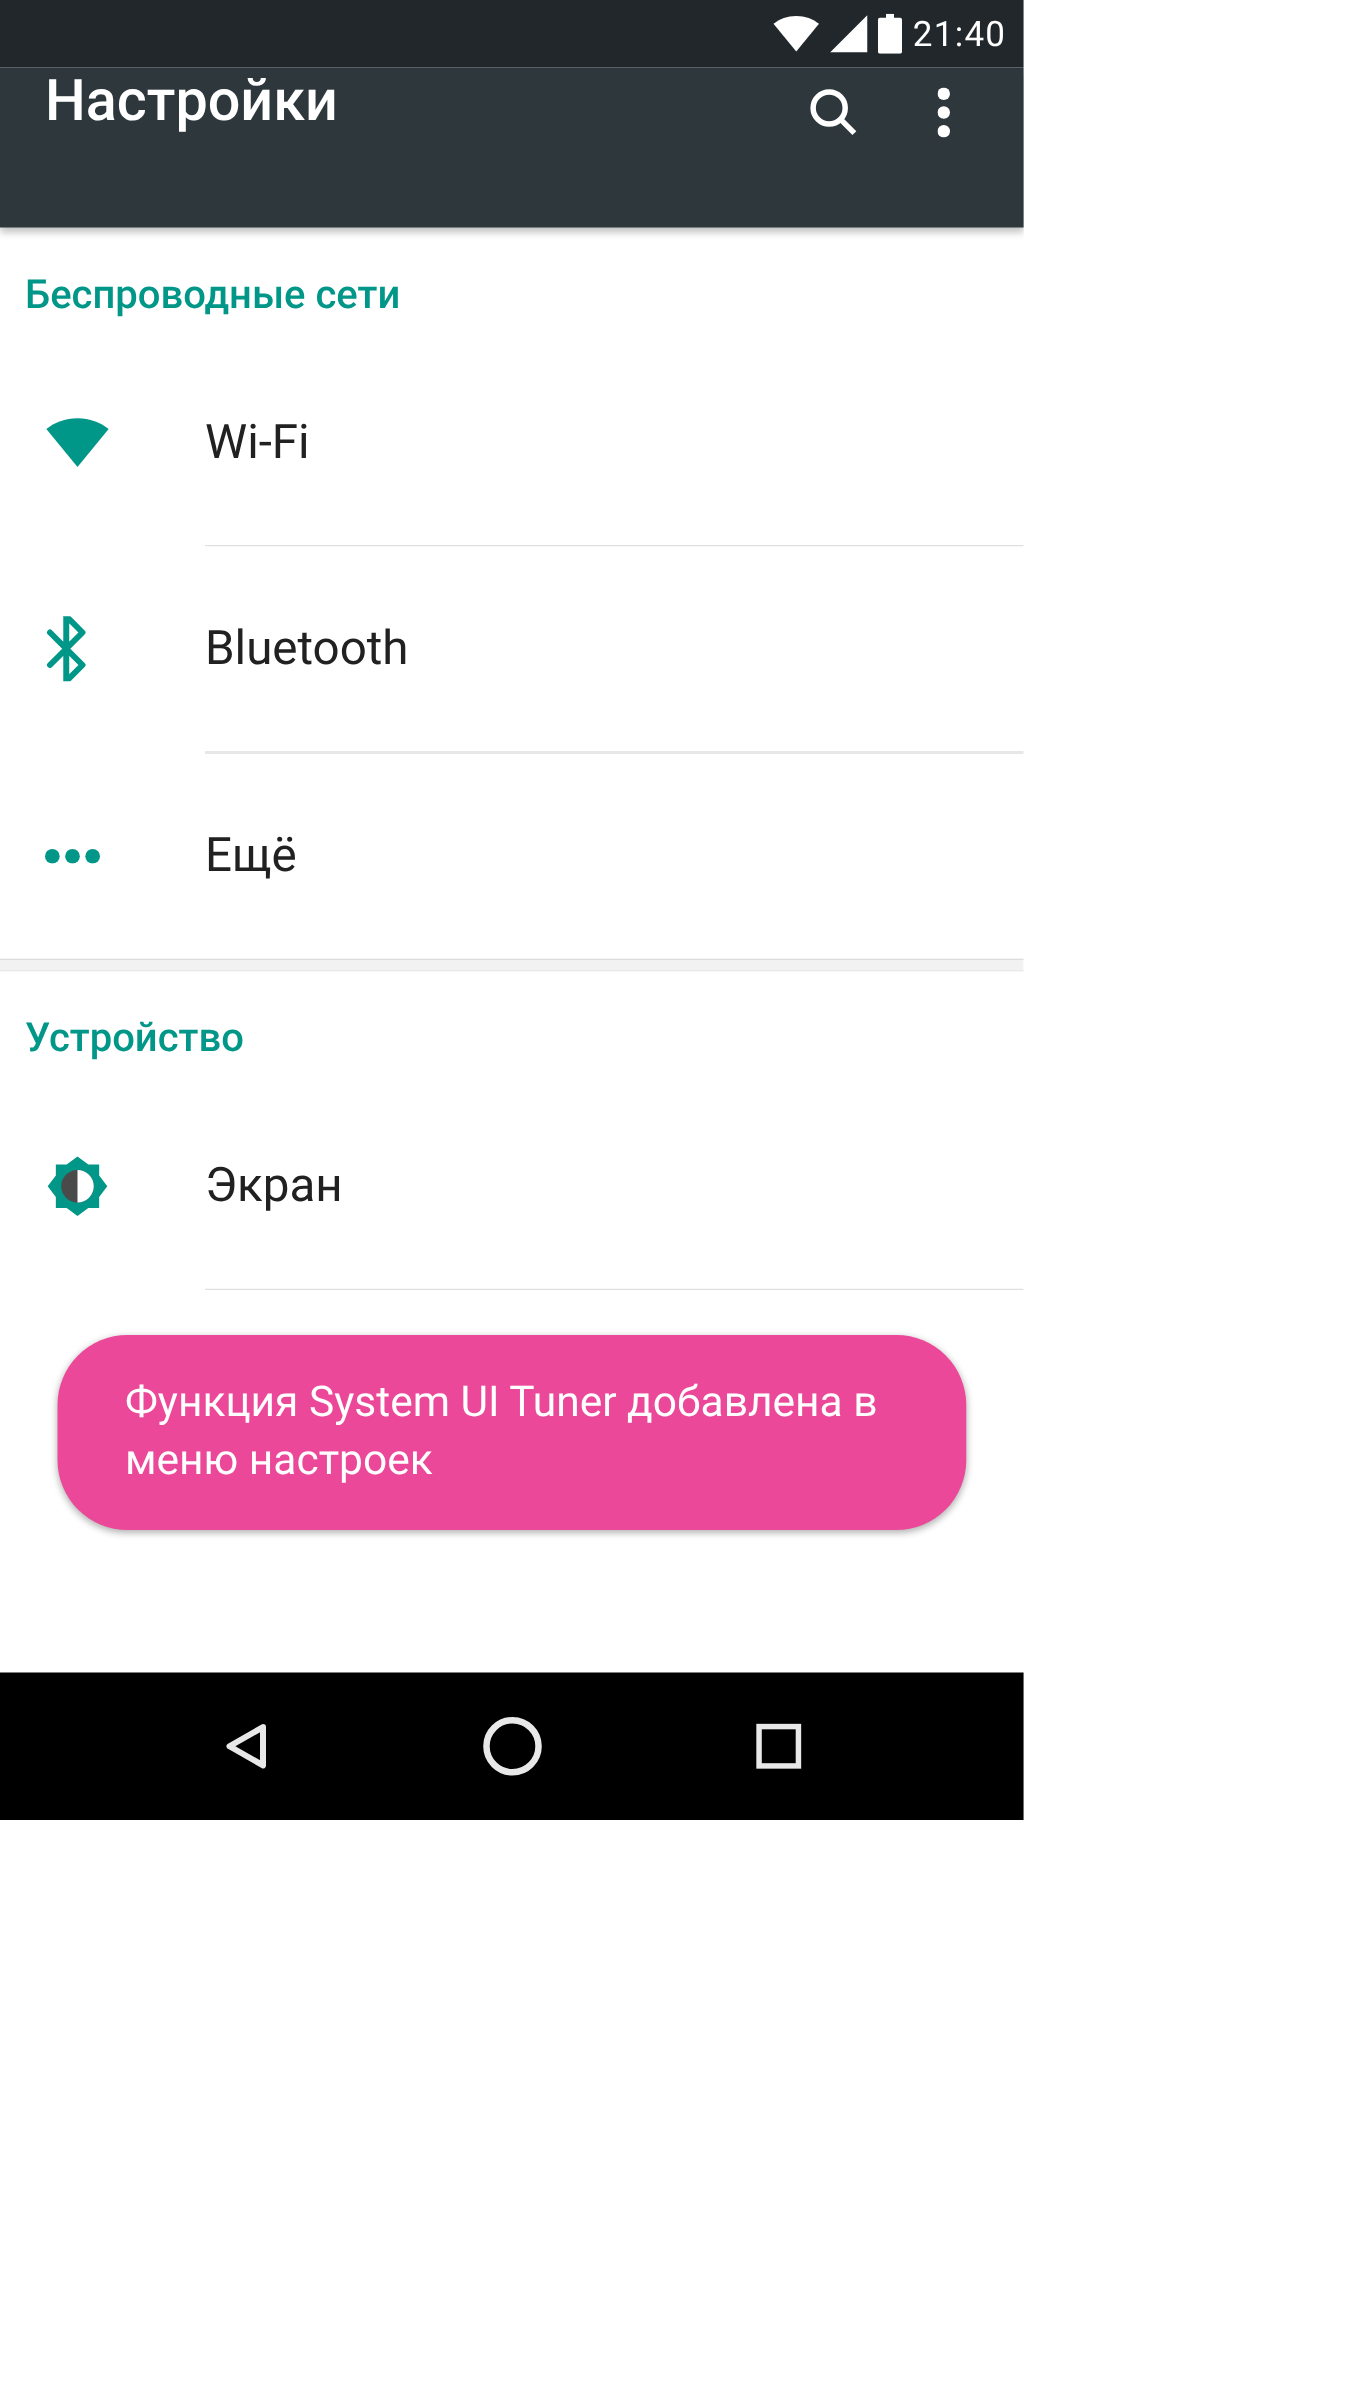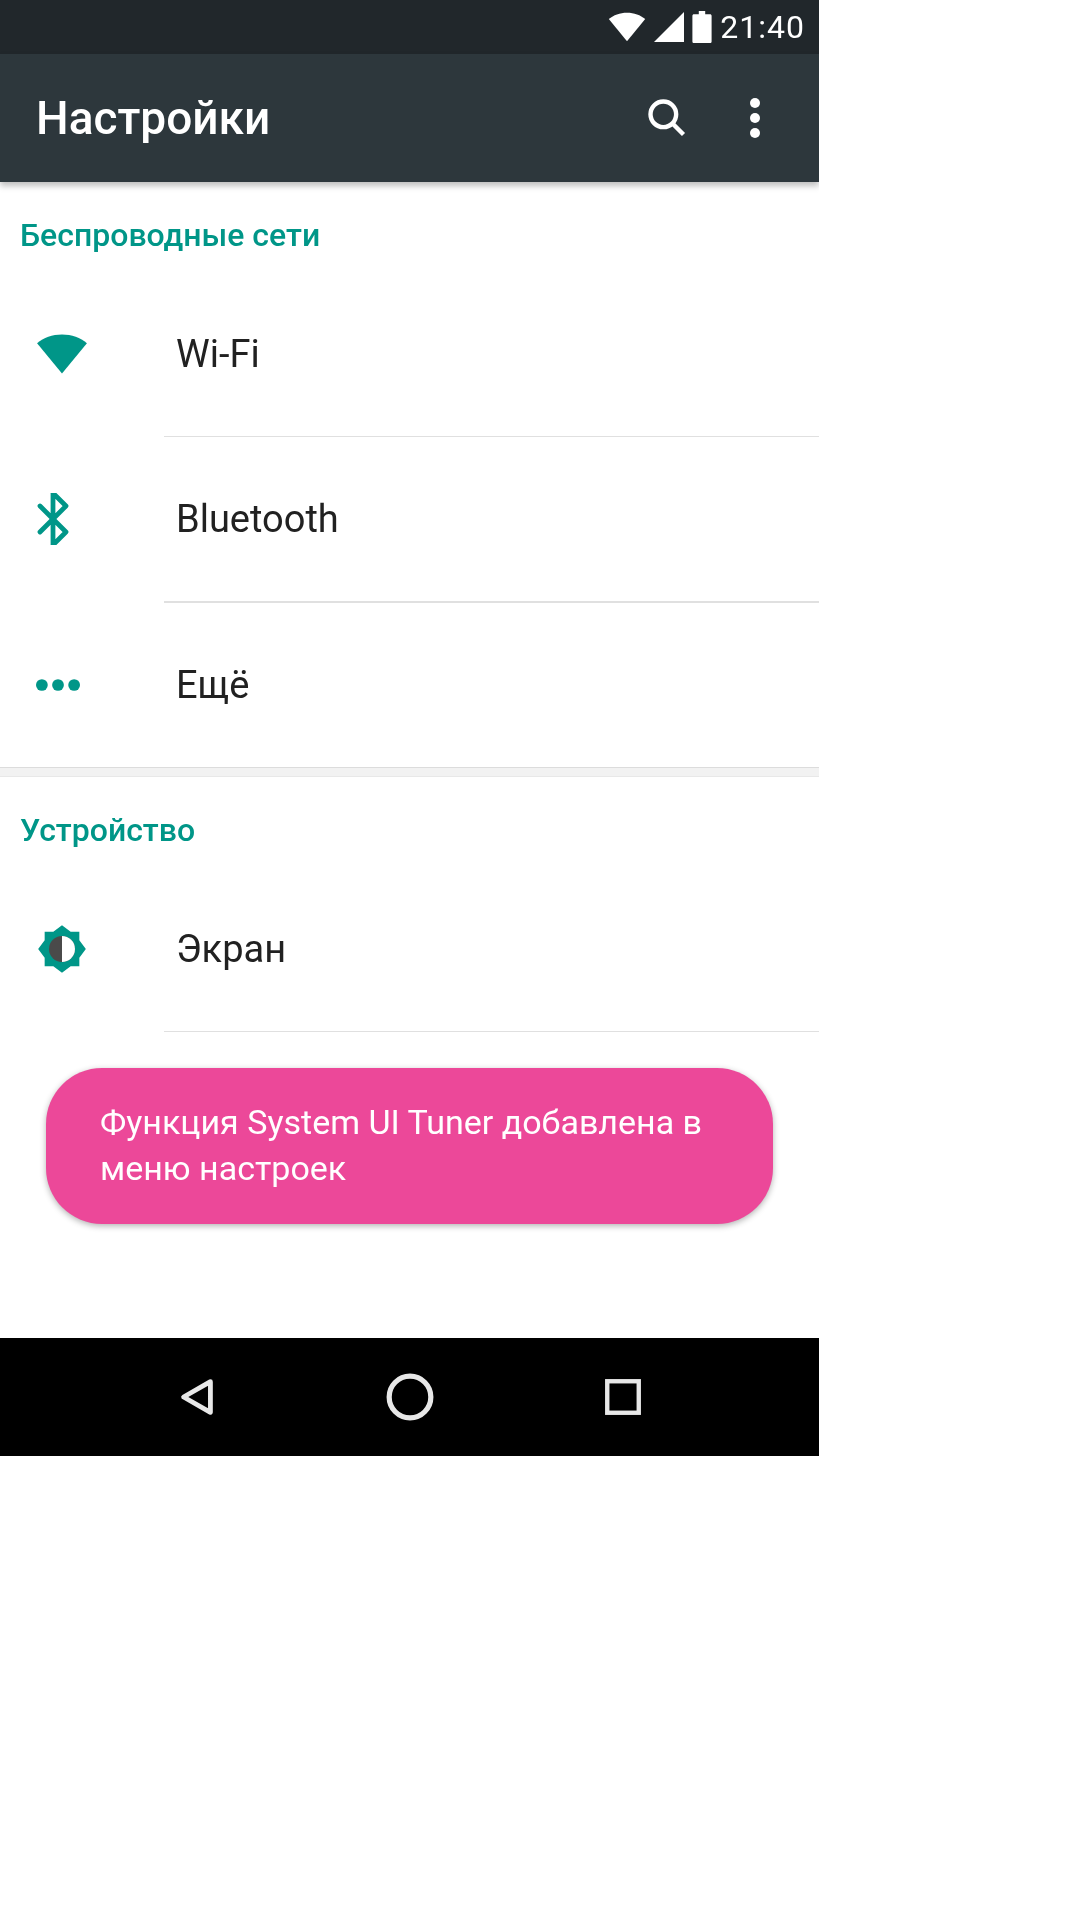--- a/index.html
+++ b/index.html
@@ -8,33 +8,32 @@
 
   
   .status-bar {
     height: 54px;
     background:#21272b;
     color:#fff;
     display:flex;
     align-items:center;
     justify-content:flex-end;
     padding: 0 14px;
-    font-size:32px;
+    font-size:28px;
     letter-spacing:1px;
   }
   .status-bar svg { display:block; }
   .status-bar .gap { width:8px; }
 
   
   .app-bar {
     height: 128px;
     background:#2d373c;
     color:#fff;
     display:flex;
-    align-items:center;
     padding: 0 28px 0 36px;
     box-shadow: 0 4px 6px rgba(0,0,0,0.25);
     position:relative;
     z-index:2;
   }
   .app-bar .title {
     flex:1;
     font-size:46px;
     font-weight:500;
   }
@@ -55,21 +54,20 @@
     color:#009688;
     font-size:32px;
     font-weight:500;
     padding: 34px 0 18px 20px;
   }
   .list-item {
     display:flex;
     align-items:center;
     height:164px;
     padding-left:36px;
-    gap:12px;
   }
   .list-item .icon-slot {
     width:128px;
     display:flex;
     align-items:center;
     justify-content:flex-start;
   }
   .list-item .label {
     font-size:38px;
     color:#212121;

